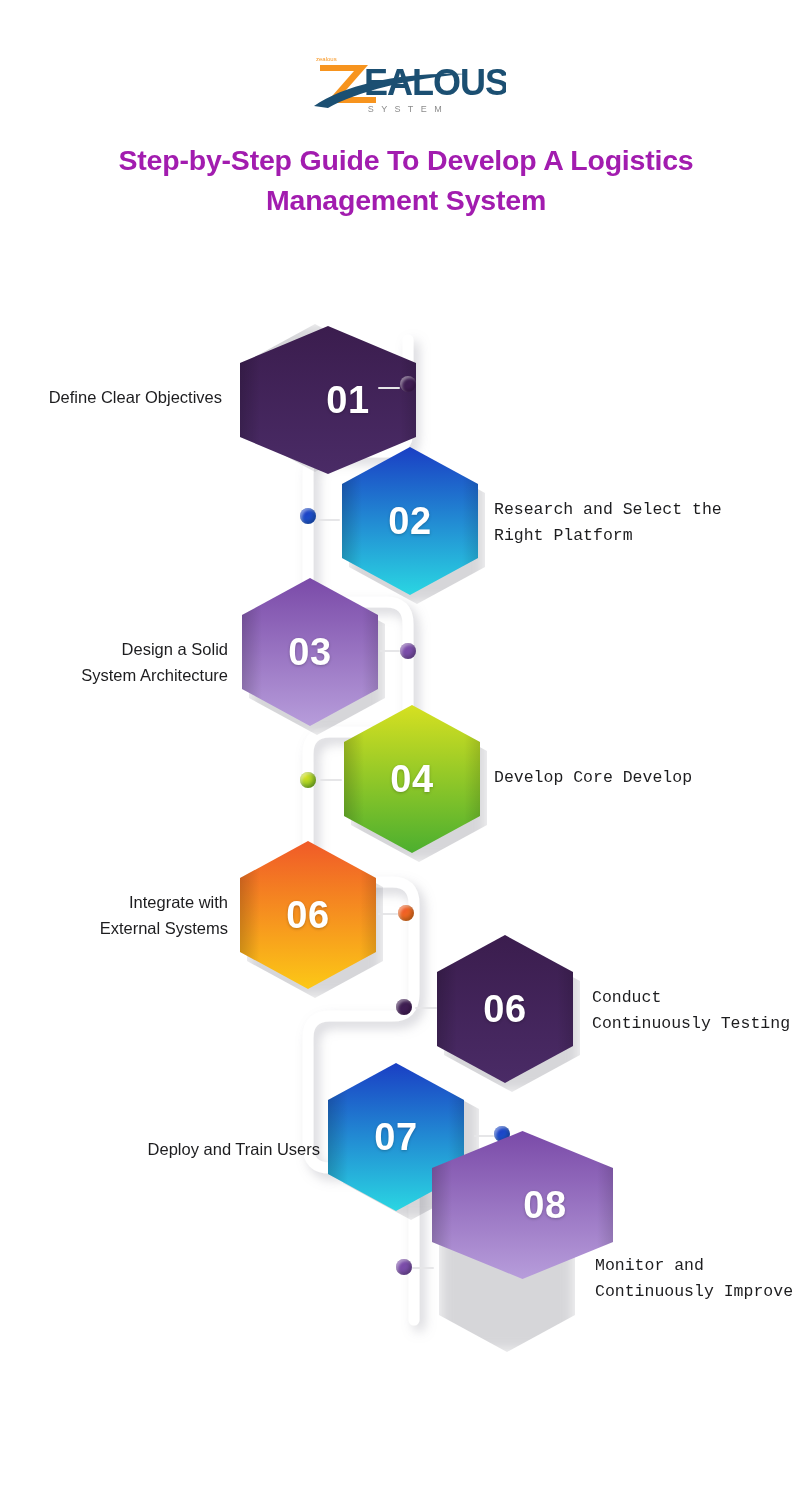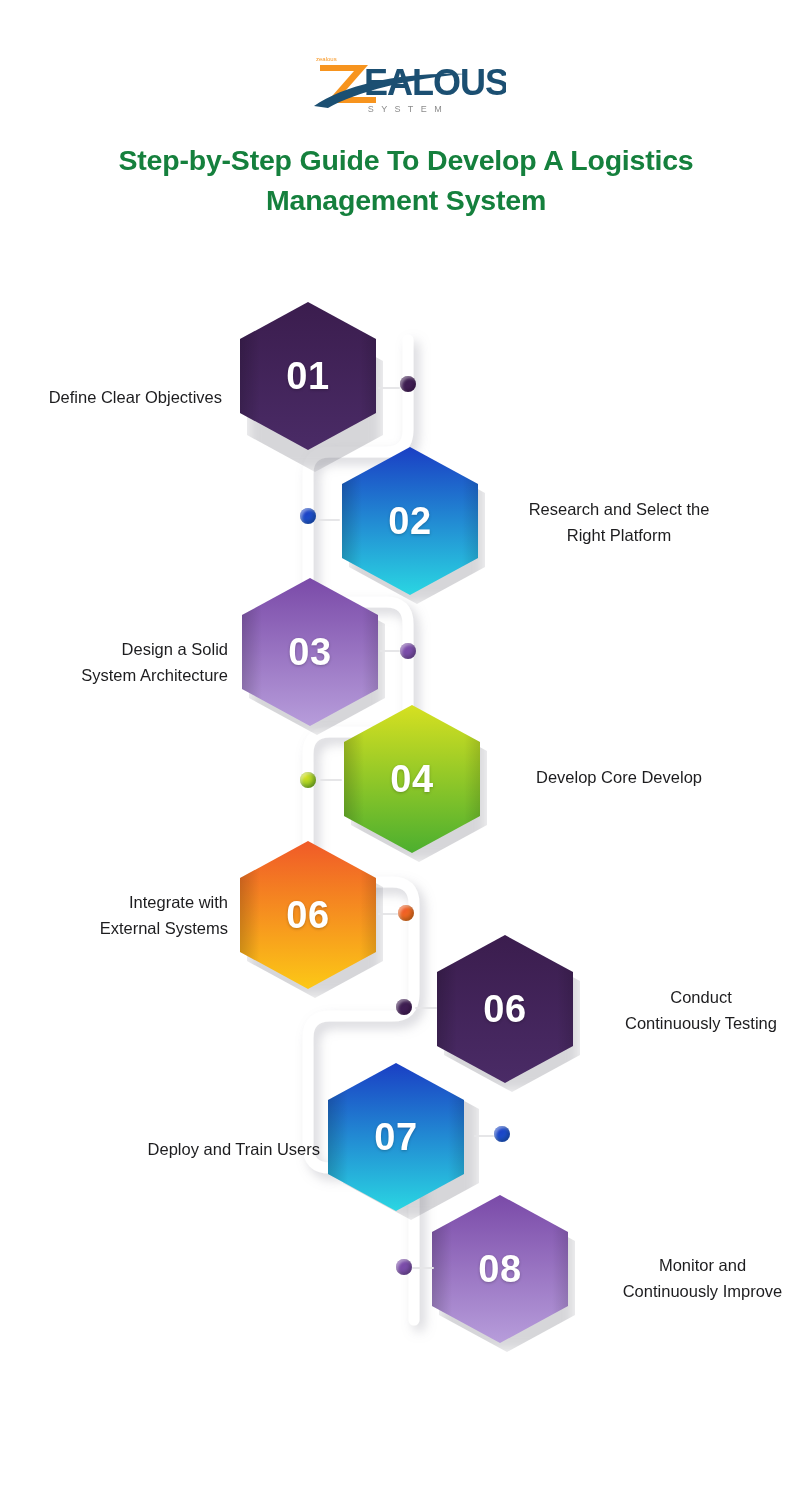--- a/index.html
+++ b/index.html
@@ -34,21 +34,21 @@
 
   .title {
     position: absolute;
     left: 56px;
     top: 140px;
     width: 700px;
     text-align: center;
     font-size: 28.5px;
     font-weight: bold;
     line-height: 1.42;
-    color: #15803d;
+    color: #a21caf;
     letter-spacing: -0.2px;
   }
 
   
   .ribbon {
     position: absolute;
     left: 0;
     top: 280px;
     width: 812px;
     height: 1160px;
@@ -119,21 +119,21 @@
     border-radius: 1px;
   }
 
   .label {
     position: absolute;
     font-size: 16.5px;
     line-height: 1.55;
     color: #1d1d1f;
     white-space: pre-line;
   }
-  .label.right { text-align: center; }
+  .label.right { text-align: left; font-family: Liberation Mono, monospace; }
   .label.left  { text-align: right; margin-top: 10px; }
 </style>
 </head>
 <body>
 
 <div class="header">
 
   <div class="logo-wrap">
     <svg width="200" height="68" viewBox="0 0 200 68">
 
@@ -185,21 +185,21 @@
              L 392 888
              Q 414 888 414 910
              L 414 1040" fill="none" stroke="#ffffff" stroke-width="11" stroke-linecap="round" stroke-linejoin="round" filter="url(#ribbonShadow)"></path>
   </svg>
 </div>
 
 <div class="steps">
 
   <div class="step">
     <div class="hex-shadow" style="left:240px; top:315px;"></div>
-    <div class="hex" id="hex-0" style="left: 240px; top: 302px; background: linear-gradient(rgb(59, 29, 78) 0%, rgb(74, 43, 102) 100%);">
+    <div class="hex" id="hex-0" style="left: 240px; top: 326px; background: linear-gradient(rgb(59, 29, 78) 0%, rgb(74, 43, 102) 100%); padding-left: 40px;">
       <span class="hex-num">01</span>
     </div>
     <div class="tick" style="left:378px; top:387px; width:22px;"></div>
     <div class="dot" id="dot-0" style="left: 400px; top: 376px; background: radial-gradient(circle at 35% 30%, rgb(59, 29, 78), rgb(74, 32, 96));"></div>
     <div class="label left" style="left:0px; top:375px; width:222px;">Define Clear Objectives</div>
   </div>
 
   <div class="step">
     <div class="hex-shadow" style="left:342px; top:447px;"></div>
     <div class="hex" id="hex-1" style="left: 342px; top: 447px; background: linear-gradient(rgb(26, 63, 196) 0%, rgb(42, 214, 226) 100%);">
@@ -259,21 +259,21 @@
     <div class="hex" id="hex-6" style="left: 328px; top: 1063px; background: linear-gradient(rgb(26, 63, 196) 0%, rgb(42, 214, 226) 100%);">
       <span class="hex-num">07</span>
     </div>
     <div class="tick" style="left:474px; top:1135px; width:20px;"></div>
     <div class="dot" id="dot-6" style="left: 494px; top: 1126px; background: radial-gradient(circle at 35% 30%, rgb(26, 63, 196), rgb(31, 99, 214));"></div>
     <div class="label left" style="left:0px; top:1127px; width:320px;">Deploy and Train Users</div>
   </div>
 
   <div class="step">
     <div class="hex-shadow" style="left:432px; top:1195px;"></div>
-    <div class="hex" id="hex-7" style="left: 432px; top: 1195px; background: linear-gradient(rgb(122, 74, 168) 0%, rgb(183, 157, 219) 100%);">
+    <div class="hex" id="hex-7" style="left: 432px; top: 1131px; background: linear-gradient(rgb(122, 74, 168) 0%, rgb(183, 157, 219) 100%); padding-left: 45px;">
       <span class="hex-num">08</span>
     </div>
     <div class="tick" style="left:412px; top:1267px; width:22px;"></div>
     <div class="dot" id="dot-7" style="left: 396px; top: 1259px; background: radial-gradient(circle at 35% 30%, rgb(122, 74, 168), rgb(123, 82, 171));"></div>
     <div class="label right" style="left:595px; top:1253px; width:215px;">Monitor and
 Continuously Improve</div>
   </div>
 
 </div>
 

